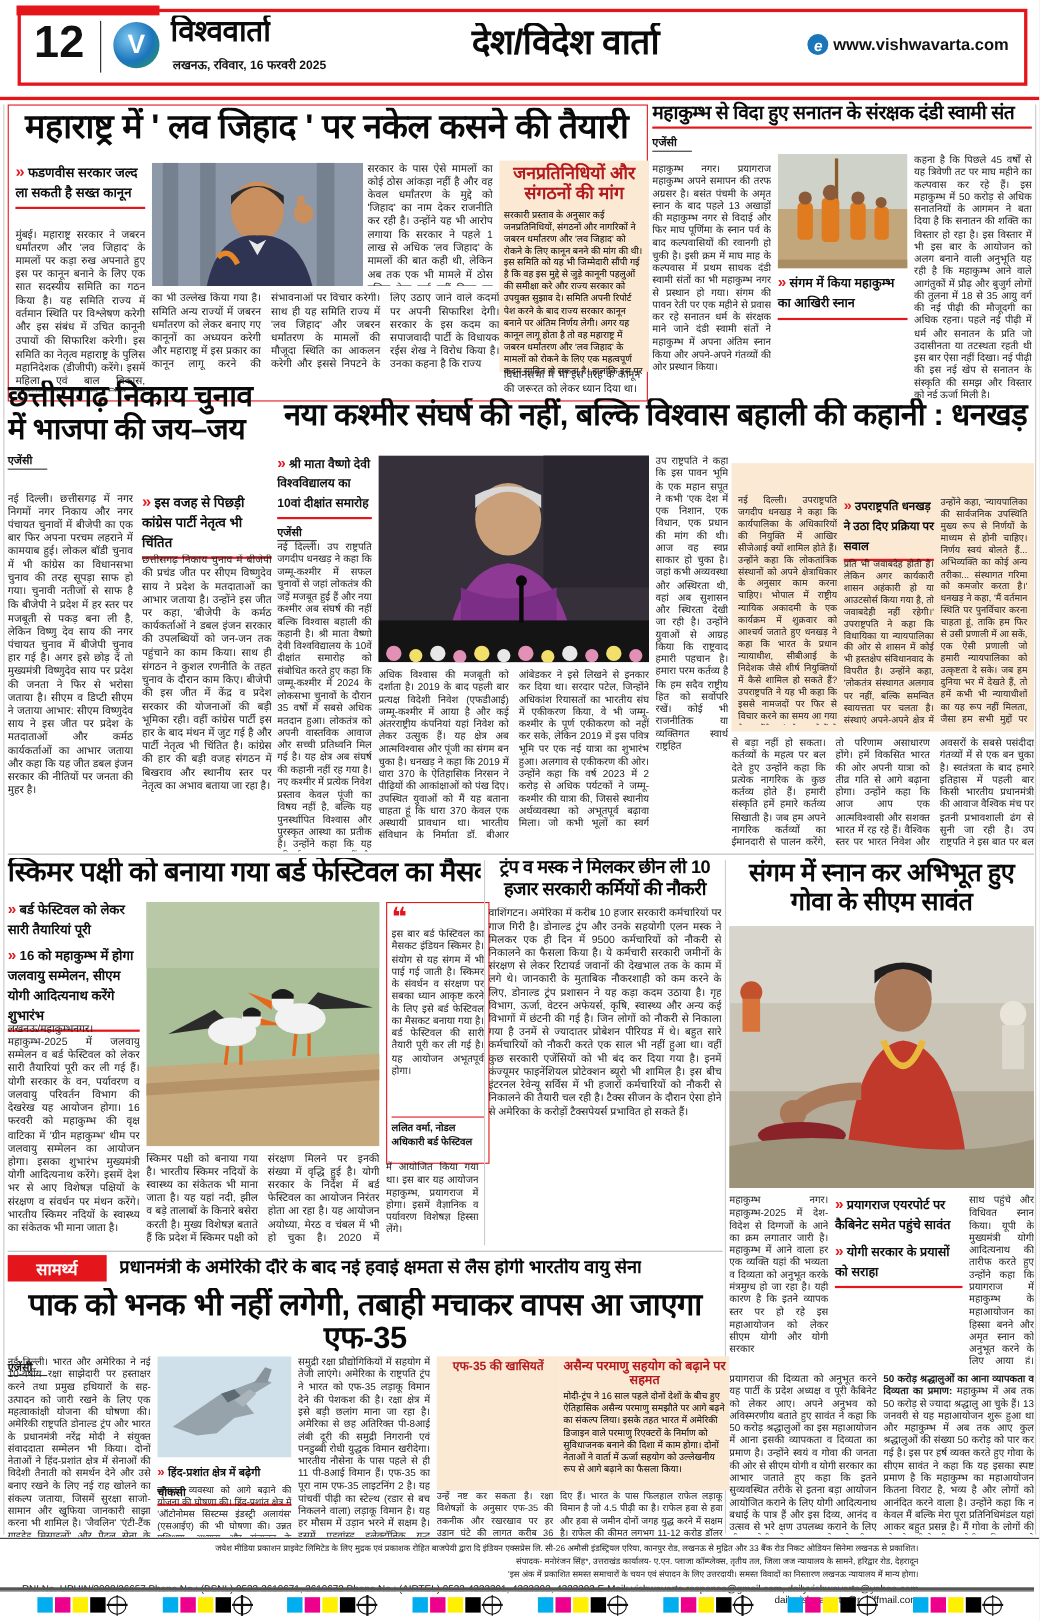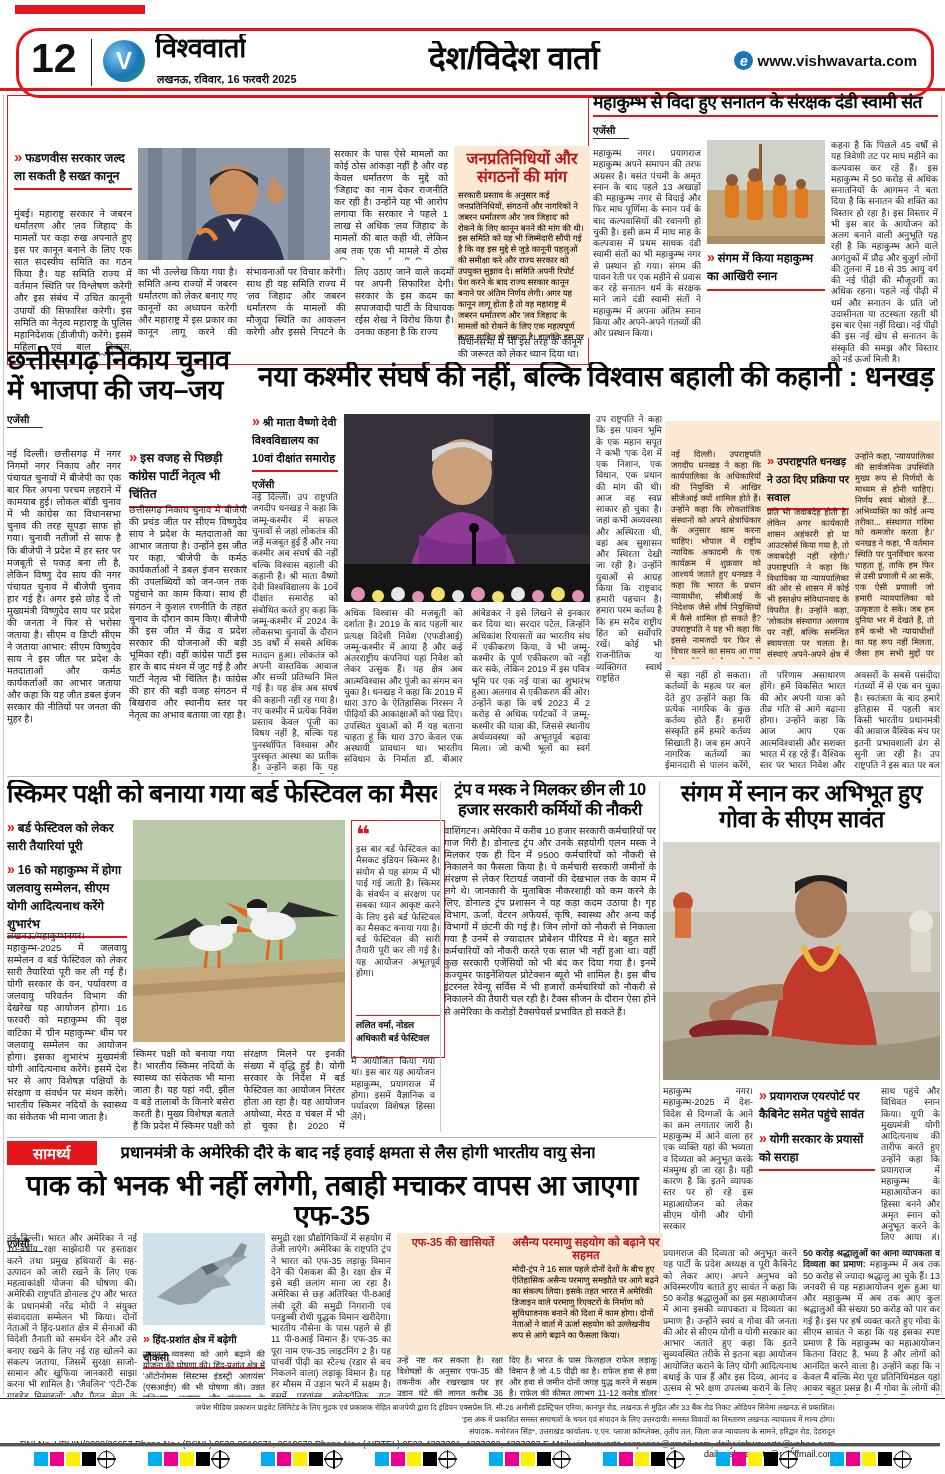--- a/index.html
+++ b/index.html
@@ -46,37 +46,38 @@
   .regmark:before{left:50%;top:-2px;bottom:-2px;width:1.5px;margin-left:-0.75px;}
   .regmark:after{top:50%;left:-2px;right:-2px;height:1.5px;margin-top:-0.75px;}
   .footline{width:835px;text-align:right;color:#222;overflow:hidden;}
 </style>
 </head>
 <body>
 
 <div class="page">
 
   <div class="abs mast-thick" style="left:15px;top:5px;width:130px;height:9px;"></div>
-  <div class="abs mast" style="left:16px;top:28px;width:912px;height:64px;border-radius:23px;">
+  <div class="abs mast" style="left:16px;top:8px;width:912px;height:64px;">
     <div class="abs" style="left:12px;top:4px;width:52px;font-size:41px;font-weight:bold;color:#111;">12</div>
     <div class="abs" style="left:72px;top:8px;width:1px;height:47px;background:#222;"></div>
     <div class="abs logo-circle" style="left:84px;top:9px;">V</div>
     <div class="abs hl" style="left:136px;top:3px;font-size:27px;text-align:right;">विश्ववार्ता</div>
     <div class="abs" style="left:138px;top:40px;font-size:11px;font-weight:bold;color:#111;">लखनऊ,   रविवार, 16 फरवरी 2025</div>
     <div class="abs hl" style="left:330px;top:10px;width:330px;font-size:32px;text-align:center;">देश/विदेश वार्ता</div>
     <div class="abs" style="right:14px;top:20px;display:flex;align-items:center;">
       <span class="eicon">e</span>
       <span style="font-size:15px;font-weight:bold;color:#111;">www.vishwavarta.com</span>
     </div>
   </div>
   <div class="abs" style="left:0;top:88px;width:945px;height:3px;background:#e4161c;"></div>
   <div class="abs" style="left:3px;top:95px;width:1px;height:1300px;background:#c9c9c9;"></div>
   <div class="abs" style="left:941px;top:95px;width:1px;height:1300px;background:#c9c9c9;"></div>
 
   <div class="abs" style="left:7px;top:95px;width:580px;height:268px;border:1.5px solid #e4161c;">
+    <div class="abs hl" style="left:4px;top:2px;width:570px;height:44px;font-size:31px;text-align:center;">महाराष्ट्र में ' लव जिहाद ' पर नकेल कसने की तैयारी</div>
     <div class="abs redline" style="left:6px;top:52px;width:118px;">
       <span class="chev" style="font-size:15px;">»</span><span class="subhead">फडणवीस सरकार जल्द ला सकती है सख्त कानून</span>
     </div>
     <div class="abs bt" style="left:6px;top:112px;width:118px;height:148px;">मुंबई। महाराष्ट्र सरकार ने जबरन धर्मांतरण और 'लव जिहाद' के मामलों पर कड़ा रुख अपनाते हुए इस पर कानून बनाने के लिए एक सात सदस्यीय समिति का गठन किया है। यह समिति राज्य में वर्तमान स्थिति पर विश्लेषण करेगी और इस संबंध में उचित कानूनी उपायों की सिफारिश करेगी। इस समिति का नेतृत्व महाराष्ट्र के पुलिस महानिदेशक (डीजीपी) करेंगे। इसमें महिला एवं बाल विकास, अल्पसंख्यक कल्याण, विधि एवं न्यायपालिका, सामाजिक न्याय एवं विशेष सहायता विभाग के सचिव और गृह विभाग के दो प्रतिनिधि शामिल होंगे। जारी सरकारी प्रस्ताव (जीआर) में 'लव जिहाद' शब्द</div>
     <div class="abs" style="left:130px;top:52px;width:192px;height:112px;">
       <svg width="100%" height="100%" viewBox="0 0 192 112" preserveAspectRatio="none">
         <rect width="192" height="112" fill="#8d99a8"></rect>
         <rect x="10" y="0" width="14" height="112" fill="#75818f"></rect>
           <rect x="44" y="0" width="14" height="112" fill="#75818f"></rect>
           <rect x="150" y="0" width="16" height="112" fill="#75818f"></rect>
@@ -265,21 +266,21 @@
       <div class="redline"><span class="chev" style="font-size:14px;">»</span><span class="subhead" style="font-size:11.5px;">योगी सरकार के प्रयासों को सराहा</span></div>
     </div>
     <div class="abs bt bt9" style="left:218px;top:306px;width:59px;height:154px;">साथ पहुंचे और विधिवत स्नान किया। यूपी के मुख्यमंत्री योगी आदित्यनाथ की तारीफ करते हुए उन्होंने कहा कि प्रयागराज में महाकुम्भ के महाआयोजन का हिस्सा बनने और अमृत स्नान को अनुभूत करने के लिए आया हूं। 144 साल बाद हो रहा यह महाआयोजन भव्य है,</div>
     <div class="abs bt bt9" style="left:0;top:468px;width:134px;height:147px;">प्रयागराज की दिव्यता को अनुभूत करने यह पार्टी के प्रदेश अध्यक्ष व पूरी कैबिनेट को लेकर आए। अपने अनुभव को अविस्मरणीय बताते हुए सावंत ने कहा कि 50 करोड़ श्रद्धालुओं का इस महाआयोजन में आना इसकी व्यापकता व दिव्यता का प्रमाण है। उन्होंने स्वयं व गोवा की जनता की ओर से सीएम योगी व योगी सरकार का आभार जताते हुए कहा कि इतने सुव्यवस्थित तरीके से इतना बड़ा आयोजन आयोजित कराने के लिए योगी आदित्यनाथ बधाई के पात्र हैं और इस दिव्य, आनंद व उत्सव से भरे क्षण उपलब्ध कराने के लिए सीएम योगी को धन्यवाद। गोवा के सीएम प्रमोद सावंत पार्टी के प्रदेश अध्यक्ष व कैबिनेट समेत महाकुम्भ में भाग लेने के लिए प्रयागराज एयरपोर्ट पहुंचे। वहां से वह आगे त्रिवेणी संगम में स्नान करने के लिए अपने प्रतिनिधिमंडल के</div>
     <div class="abs bt bt9" style="left:140px;top:468px;width:137px;height:147px;"><b>50 करोड़ श्रद्धालुओं का आना व्यापकता व दिव्यता का प्रमाण:</b><span> महाकुम्भ में अब तक 50 करोड़ से ज्यादा श्रद्धालु आ चुके हैं। 13 जनवरी से यह महाआयोजन शुरू हुआ था और महाकुम्भ में अब तक आए कुल श्रद्धालुओं की संख्या 50 करोड़ को पार कर गई है। इस पर हर्ष व्यक्त करते हुए गोवा के सीएम सावंत ने कहा कि यह इसका स्पष्ट प्रमाण है कि महाकुम्भ का महाआयोजन कितना विराट है, भव्य है और लोगों को आनंदित करने वाला है। उन्होंने कहा कि न केवल मैं बल्कि मेरा पूरा प्रतिनिधिमंडल यहां आकर बहुत प्रसन्न है। मैं गोवा के लोगों की ओर से यूपी के सीएम योगी आदित्यनाथ को भी धन्यवाद देना चाहता हूं क्योंकि उनके प्रयासों के कारण ही इतना बड़ा आयोजन इतने सुव्यवस्थित तरीके से हो रहा है।</span></div>
   </div>
 
   <div class="abs hsep" style="left:7px;top:1137px;width:650px;"></div>
 
   <div class="abs" style="left:7px;top:1141px;width:650px;height:256px;">
-    <div style="display:flex;align-items:center;gap:24px;">
+    <div style="display:flex;align-items:center;gap:12px;">
       <span style="background:#e4161c;color:#fff;font-weight:bold;font-size:15px;padding:2px 26px;">सामर्थ्य</span>
       <span class="hl" style="font-size:16.5px;letter-spacing:0;">प्रधानमंत्री के अमेरिकी दौरे के बाद नई हवाई क्षमता से लैस होगी भारतीय वायु सेना</span>
     </div>
     <div class="hl" style="font-size:28px;text-align:center;margin-top:6px;">पाक को भनक भी नहीं लगेगी, तबाही मचाकर वापस आ जाएगा एफ-35</div>
     <div style="margin-top:2px;"><span class="byline">एजेंसी</span></div>
     <div class="abs bt bt9" style="left:0;top:92px;width:130px;height:164px;">नई दिल्ली। भारत और अमेरिका ने नई 10-वर्षीय रक्षा साझेदारी पर हस्ताक्षर करने तथा प्रमुख हथियारों के सह-उत्पादन को जारी रखने के लिए एक महत्वाकांक्षी योजना की घोषणा की। अमेरिकी राष्ट्रपति डोनाल्ड ट्रंप और भारत के प्रधानमंत्री नरेंद्र मोदी ने संयुक्त संवाददाता सम्मेलन भी किया। दोनों नेताओं ने हिंद-प्रशांत क्षेत्र में सेनाओं की विदेशी तैनाती को समर्थन देने और उसे बनाए रखने के लिए नई राह खोलने का संकल्प जताया, जिसमें सुरक्षा साजो-सामान और खुफिया जानकारी साझा करना भी शामिल है। 'जैवलिन' 'एंटी-टैंक गाइडेड मिसाइलों' और पैदल सेना के बख्तरबंद वाहन 'स्ट्राइकर' के लिए नई खरीद एवं सह-</div>
     <div class="abs" style="left:136px;top:92px;width:122px;height:92px;">
       <svg width="100%" height="100%" viewBox="0 0 122 92" preserveAspectRatio="none">
         <rect width="122" height="92" fill="#cfe0ea"></rect>
         <path d="M14 64 L58 34 L70 30 L96 20 L104 24 L78 40 L88 52 L70 56 L54 70 L36 72 Z" fill="#97a3ab"></path>
@@ -299,22 +300,22 @@
     <div class="abs bt bt85" style="left:390px;top:214px;width:106px;height:42px;">उन्हें नष्ट कर सकता है। रक्षा विशेषज्ञों के अनुसार एफ-35 की तकनीक और रखरखाव पर हर उड़ान घंटे की लागत करीब 36 हजार डॉलर है। फिलहाल ऑस्ट्रेलिया, इटली और नॉर्वे के पास यह लड़ाकू है, जबकि जापान, दक्षिण कोरिया और इजरायल ने भी फाइटर जेट के लिए ऑर्डर</div>
     <div class="abs peach" style="left:502px;top:92px;width:148px;height:116px;padding:3px;">
       <div class="boxtitle" style="font-size:11.5px;">असैन्य परमाणु सहयोग को बढ़ाने पर सहमत</div>
       <div class="bt85" style="margin-top:2px;height:84px;overflow:hidden;">मोदी-ट्रंप ने 16 साल पहले दोनों देशों के बीच हुए ऐतिहासिक असैन्य परमाणु समझौते पर आगे बढ़ने का संकल्प लिया। इसके तहत भारत में अमेरिकी डिजाइन वाले परमाणु रिएक्टरों के निर्माण को सुविधाजनक बनाने की दिशा में काम होगा। दोनों नेताओं ने वार्ता में ऊर्जा सहयोग को उल्लेखनीय रूप से आगे बढ़ाने का फैसला किया।</div>
     </div>
     <div class="abs bt bt85" style="left:502px;top:214px;width:148px;height:42px;">दिए हैं। भारत के पास फिलहाल राफेल लड़ाकू विमान है जो 4.5 पीढ़ी का है। राफेल हवा से हवा और हवा से जमीन दोनों जगह युद्ध करने में सक्षम है। राफेल की कीमत लगभग 11-12 करोड़ डॉलर प्रति यूनिट है। एफ-35 के विपरीत, राफेल में उन्नत स्टेल्थ तकनीक नहीं है।</div>
   </div>
 
   <div class="abs" style="left:0;top:1398px;width:945px;border-top:1px solid #333;">
     <div class="footline" style="font-size:7.6px;margin-top:3px;">जयेश मीडिया प्रकाशन प्राइवेट लिमिटेड के लिए मुद्रक एवं प्रकाशक रोहित बाजपेयी द्वारा दि इंडियन एक्सप्रेस लि. सी-26 अमौसी इंडस्ट्रियल एरिया, कानपुर रोड, लखनऊ से मुद्रित और 33 बैंक रोड निकट ओडियन सिनेमा लखनऊ से प्रकाशित।</div>
+    <div class="footline" style="font-size:7.6px;margin-top:2px;">संपादक- मनोरंजन सिंह*, उत्तराखंड कार्यालय- ए.एन. प्लाजा कॉम्प्लेक्स, तृतीय तल, जिला जज न्यायालय के सामने, हरिद्वार रोड, देहरादून</div>
     <div class="footline" style="font-size:7.6px;margin-top:2px;">'इस अंक में प्रकाशित समस्त समाचारों के चयन एवं संपादन के लिए उत्तरदायी। समस्त विवादों का निस्तारण लखनऊ न्यायालय में मान्य होगा।</div>
-    <div class="footline" style="font-size:7.6px;margin-top:2px;">संपादक- मनोरंजन सिंह*, उत्तराखंड कार्यालय- ए.एन. प्लाजा कॉम्प्लेक्स, तृतीय तल, जिला जज न्यायालय के सामने, हरिद्वार रोड, देहरादून</div>
     <div class="footline" style="font-size:9px;margin-top:3px;color:#111;">RNI No. UPHIN/2008/26657  Phone No.:  (BSNL) 0522-2619671, 2619672  Phone No.: (AIRTEL) 0522-4323301, 4323302, 4323303   E-Mail: vishwavarta.response@gmail.com,  dailyvishwavarta@yahoo.com  dailyvishwavarta@rediffmail.com</div>
   </div>
   <div class="abs" style="left:0;top:1443px;width:940px;height:3px;background:#555;border-bottom:1px solid #bbb;"></div>
   <div class="abs" style="left:0;top:1450px;width:945px;height:18px;display:flex;justify-content:space-between;padding:0 34px;box-sizing:border-box;">
 
   <div class="cmyk-group">
         <span class="sq" style="background: rgb(0, 173, 238);"></span>
         <span class="sq" style="background: rgb(236, 0, 140);"></span>
         <span class="sq" style="background: rgb(255, 239, 0);"></span>
         <span class="sq" style="background: rgb(0, 0, 0);"></span>

